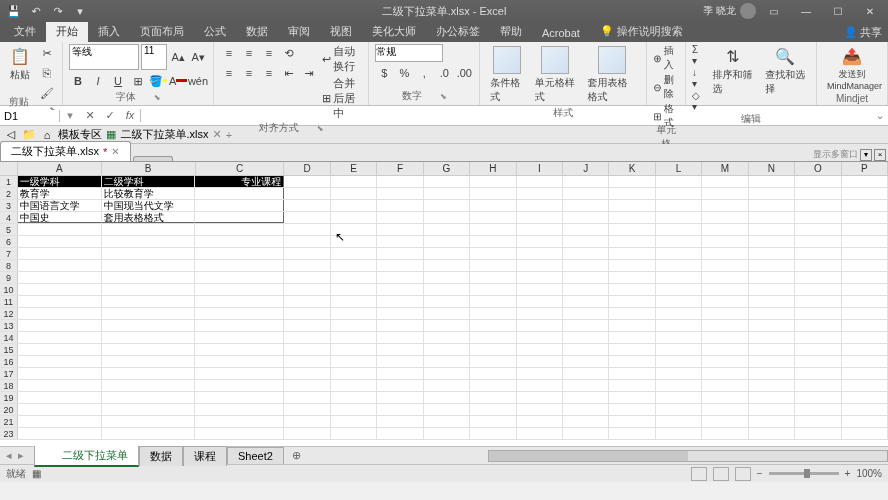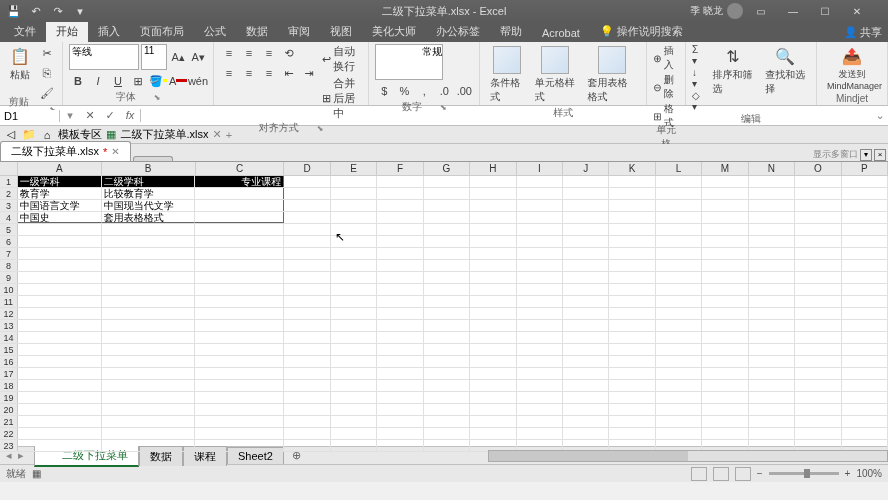--- a/index.html
+++ b/index.html
@@ -3,21 +3,21 @@
 <meta charset="utf-8">
 <style>
 * { margin: 0; padding: 0; box-sizing: border-box; font-family: "Microsoft YaHei", Arial, sans-serif; }
 body { width: 888px; height: 500px; background: #f0f0f0; overflow: hidden; font-size: 11px; position: relative; }
 
 
 .titlebar { height: 22px; background: linear-gradient(to bottom, #636363, #5a5a5a); display: flex; align-items: center; color: #e0e0e0; padding: 0 4px; position: relative; }
 .qat { display: flex; align-items: center; gap: 2px; }
 .qat-btn { width: 20px; height: 18px; display: flex; align-items: center; justify-content: center; color: #e0e0e0; font-size: 11px; }
 .title-text { position: absolute; left: 50%; transform: translateX(-50%); font-size: 11px; color: #ddd; }
-.title-right { position: absolute; right: 17px; display: flex; align-items: center; gap: 4px; justify-content: space-between; }
+.title-right { position: absolute; right: 4px; display: flex; align-items: center; gap: 4px; justify-content: space-between; }
 .title-user { font-size: 10px; color: #ddd; }
 .avatar { width: 16px; height: 16px; background: #888; border-radius: 50%; }
 .win-btn { width: 28px; height: 18px; display: flex; align-items: center; justify-content: center; color: #ddd; font-size: 10px; }
 
 
 .tabs { height: 20px; background: #5a5a5a; display: flex; align-items: flex-end; padding-left: 4px; }
 .tab { padding: 3px 10px; color: #ddd; font-size: 11px; cursor: pointer; margin-top: 28px; }
 .tab.active { background: #f0f0f0; color: #333; }
 .tab-collapse { margin-left: auto; padding: 2px 6px; color: #ddd; cursor: pointer; display: flex; align-items: center; gap: 2px; }
 
@@ -30,21 +30,21 @@
 .large-btn { display: flex; flex-direction: column; align-items: center; gap: 2px; font-size: 10px; color: #444; padding: 2px 4px; }
 .large-btn .icon { width: 20px; height: 20px; display: flex; align-items: center; justify-content: center; font-size: 16px; }
 .font-row { display: flex; gap: 2px; align-items: center; }
 .font-sel { background: #fff; border: 1px solid #aaa; height: 26px; font-size: 10px; padding: 0 2px; }
 .font-name { width: 70px; }
 .font-size { width: 26px; }
 .small-btn { width: 18px; height: 18px; display: flex; align-items: center; justify-content: center; font-size: 11px; color: #444; }
 .color-strip { width: 14px; height: 3px; background: #c00; margin-top: -2px; }
 .font-col { display: flex; flex-direction: column; gap: 2px; }
 .align-row { display: flex; gap: 2px; }
-.num-sel { background: #fff; border: 1px solid #aaa; height: 36px; width: 68px; font-size: 10px; text-align: right; }
+.num-sel { background: #fff; border: 1px solid #aaa; height: 18px; width: 68px; font-size: 10px; }
 .style-icon { width: 28px; height: 28px; background: linear-gradient(135deg, #e8f0f8, #d0e0f0); border: 1px solid #aaa; }
 .cell-col { display: flex; flex-direction: column; gap: 1px; font-size: 10px; }
 .cell-item { display: flex; align-items: center; gap: 2px; color: #444; }
 
 
 .fbar { height: 20px; background: #fff; border-bottom: 1px solid #c0c0c0; display: flex; align-items: center; }
 .namebox { width: 60px; border-right: 1px solid #c0c0c0; font-size: 11px; padding: 0 4px; background: #fff; }
 .fbar-btns { display: flex; border-right: 1px solid #c0c0c0; }
 .fbar-btn { width: 20px; text-align: center; font-size: 11px; color: #666; }
 .formula-input { flex: 1; padding: 0 4px; font-size: 11px; }
@@ -744,39 +744,20 @@
         <div class="cell cI"></div>
         <div class="cell cJ"></div>
         <div class="cell cK"></div>
         <div class="cell cL"></div>
         <div class="cell cM"></div>
         <div class="cell cN"></div>
         <div class="cell cO"></div>
         <div class="cell cP"></div>
       </div>
       <div class="row">
-        <div class="row-h">22</div>
-        <div class="cell cA"></div>
-        <div class="cell cB"></div>
-        <div class="cell cC"></div>
-        <div class="cell cD"></div>
-        <div class="cell cE"></div>
-        <div class="cell cF"></div>
-        <div class="cell cG"></div>
-        <div class="cell cH"></div>
-        <div class="cell cI"></div>
-        <div class="cell cJ"></div>
-        <div class="cell cK"></div>
-        <div class="cell cL"></div>
-        <div class="cell cM"></div>
-        <div class="cell cN"></div>
-        <div class="cell cO"></div>
-        <div class="cell cP"></div>
-      </div>
-      <div class="row">
         <div class="row-h">23</div>
         <div class="cell cA"></div>
         <div class="cell cB"></div>
         <div class="cell cC"></div>
         <div class="cell cD"></div>
         <div class="cell cE"></div>
         <div class="cell cF"></div>
         <div class="cell cG"></div>
         <div class="cell cH"></div>
         <div class="cell cI"></div>

